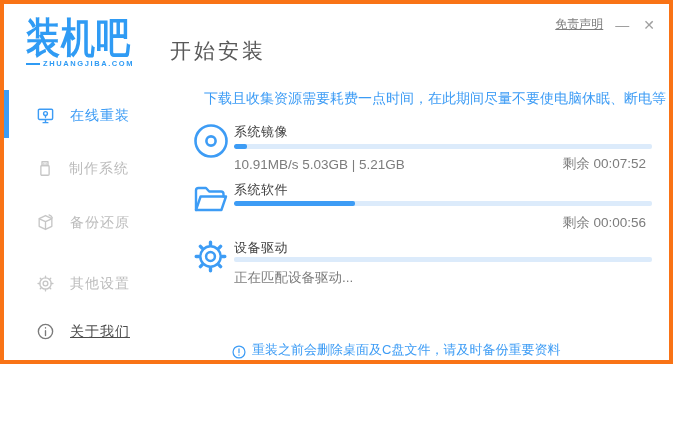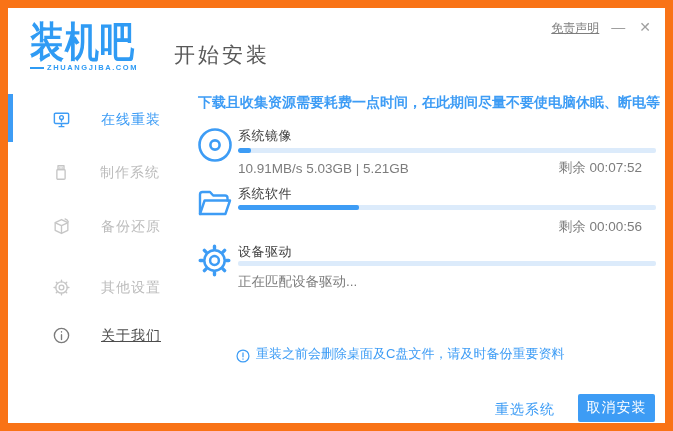--- a/index.html
+++ b/index.html
@@ -1,56 +1,56 @@
 <!DOCTYPE html>
 <html><head>
 <meta charset="utf-8">
 <style>
   * { margin:0; padding:0; box-sizing:border-box; }
   html,body { background:#fff; }
   body { font-family:"Liberation Sans","DejaVu Sans",sans-serif; }
 
   .window{
-    position:relative; width:673px; height:431px;
-    border:8px solid #f97316; background:#fff; overflow:hidden;
+    position:relative; width:673px; height:364px;
+    border:4px solid #f97316; background:#fff; overflow:hidden;
   }
 
   
   .logo{ position:absolute; left:22px; top:10px; width:120px; cursor:default; }
   .logo-brand{
     color:#2f9bf4; font-size:37px; font-weight:700; line-height:44px;
     letter-spacing:1px; transform:scaleY(1.12) scaleX(.92); transform-origin:left top;
     white-space:nowrap;
   }
   .logo-sub{ display:flex; align-items:center; margin-top:1px; }
   .logo-line{ width:14px; height:2px; background:#2f9bf4; margin-right:3px; }
   .logo-domain{ color:#2f9bf4; font-size:7.5px; letter-spacing:1.6px; font-weight:700; }
 
   .page-title{
     position:absolute; left:166px; top:33px;
     font-size:21px; color:#595959; letter-spacing:3px;
   }
 
-  .titlebar{ position:absolute; top:12px; right:12px; display:flex; gap:10px; }
+  .titlebar{ position:absolute; top:12px; right:12px; display:flex; align-items:center; gap:10px; }
   .disclaimer{ font-size:12px; color:#7d7d7d; text-decoration:underline; cursor:pointer; }
   .win-btn{ font-size:14px; color:#9f9f9f; cursor:pointer; line-height:14px; padding:0 2px; }
 
   
   .active-indicator{ position:absolute; left:0; top:86px; width:5px; height:48px; background:#3d9cf5; }
-  .side-item{ position:absolute; left:44px; display:flex; align-items:center; gap:30px; cursor:pointer; }
+  .side-item{ position:absolute; left:32px; display:flex; align-items:center; gap:15px; cursor:pointer; }
   .side-item .lbl{ font-size:14px; letter-spacing:1px; white-space:nowrap; }
   .side-item svg{ display:block; }
   .si-active .lbl{ color:#3d9cf5; }
   .si-dim .lbl{ color:#bcbcbc; }
   .si-dark .lbl{ color:#4d4d4d;text-decoration:underline; }
 
   
   .notice{
-    position:absolute; left:190px; right:23px; top:86px;
-    text-align:left; color:#3d9cf5; font-size:14px; font-weight:700; white-space:nowrap;
+    position:absolute; left:200px; right:23px; top:86px;
+    text-align:left; color:#3d9cf5; font-size:14px; font-weight:400; white-space:nowrap;
   }
 
   .task-icon{ position:absolute; left:188px; }
   .task-label{ position:absolute; left:230px; font-size:13px; color:#3f3f3f; letter-spacing:.5px; }
   .task-bar{
     position:absolute; left:230px; width:418px; height:5px;
     background:#dcebfb; border-radius:2px; overflow:hidden;
   }
   .task-fill{ height:100%; background:#3d9cf5; border-radius:2px; }
   .task-stats{ position:absolute; left:230px; font-size:13.5px; color:#7c7c7c; }

